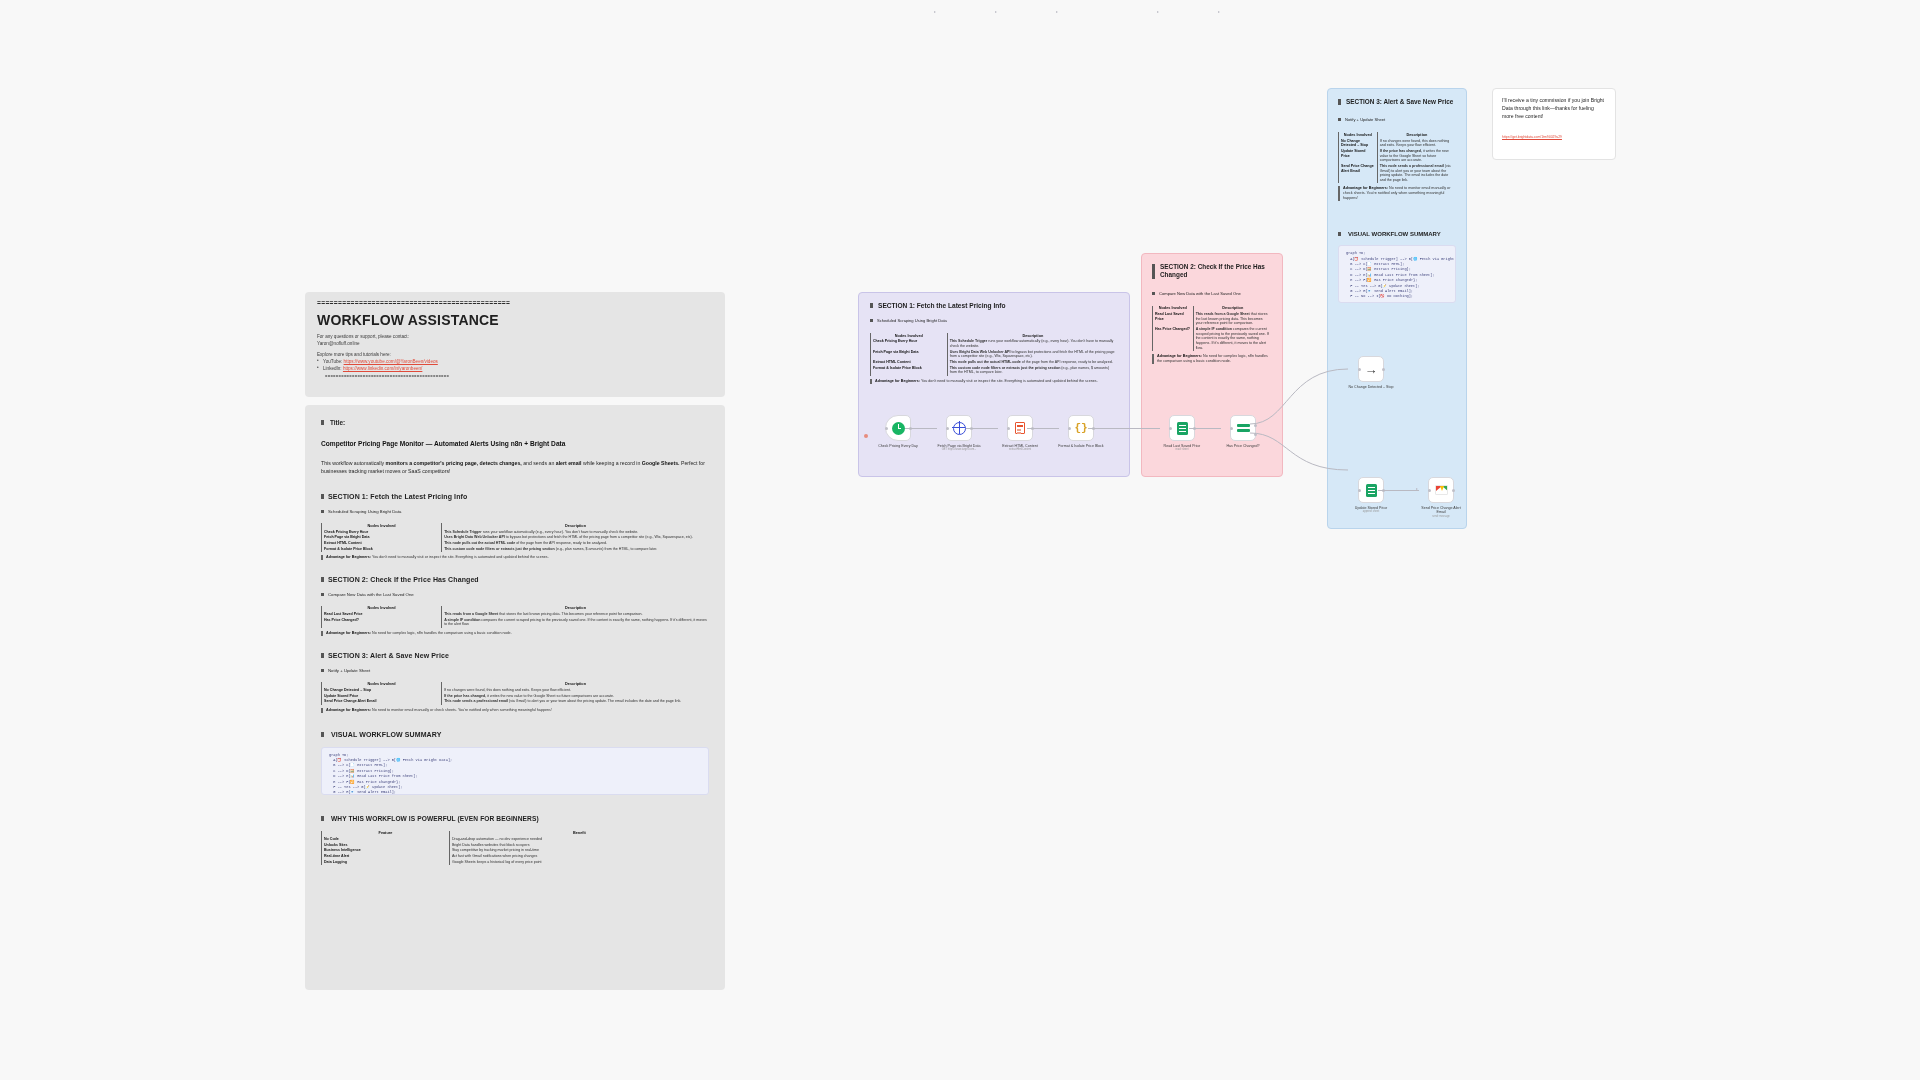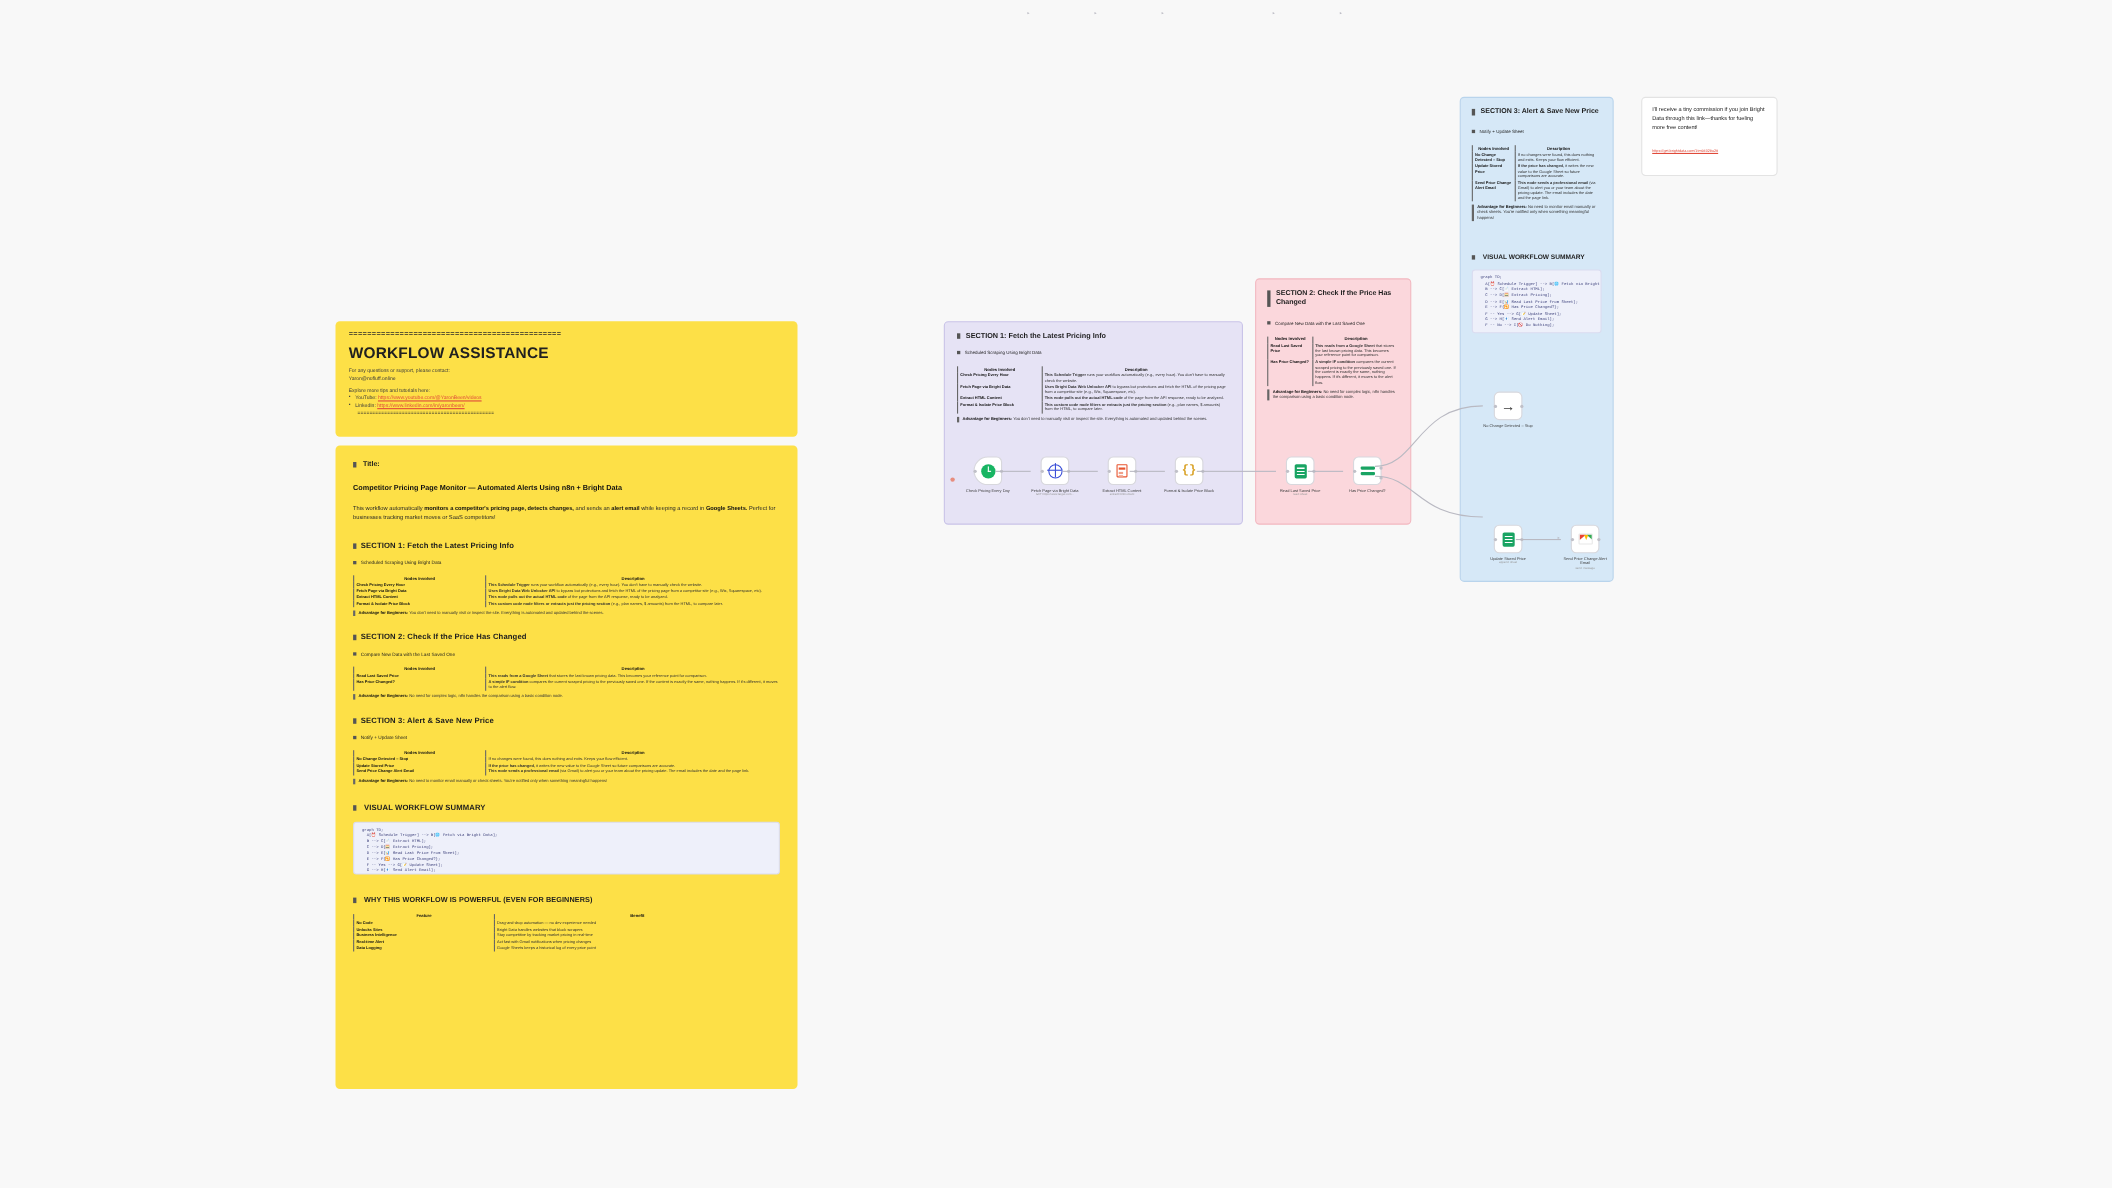--- a/index.html
+++ b/index.html
@@ -6,21 +6,21 @@
   html, body {
     width:1920px; height:1080px;
     background:#f7f7f7;
     font-family:"Liberation Sans", sans-serif;
     overflow:hidden;
   }
   #canvas { position:relative; width:1920px; height:1080px; background:#f8f8f8; }
 
   
   .note { position:absolute; border-radius:4px; padding:10px 12px; }
-  .note-green  { background:#fde047; }
+  .note-green  { background:#e5e5e5; }
   .note-purple { background:#e6e3f5; border:1px solid #c9c4e8; }
   .note-pink   { background:#fbd7dc; border:1px solid #f2b8c0; }
   .note-blue   { background:#d6e8f7; border:1px solid #b9d4ec; }
   .note-white  { background:#ffffff; border:1px solid #e3e3e3; }
 
   .eqline { font-family:"Liberation Mono", monospace; font-size:6.5px; letter-spacing:.3px;
             color:#2b2b2b; white-space:nowrap; overflow:hidden; font-weight:bold; }
   .bigtitle { font-size:14px; font-weight:bold; color:#202020; letter-spacing:.2px; margin:5px 0 6px; }
   .tiny { font-size:4.6px; color:#3a3a3a; line-height:1.45; }
   .tiny a, .link { color:#e04a3a; text-decoration:underline; word-break:break-all; }

